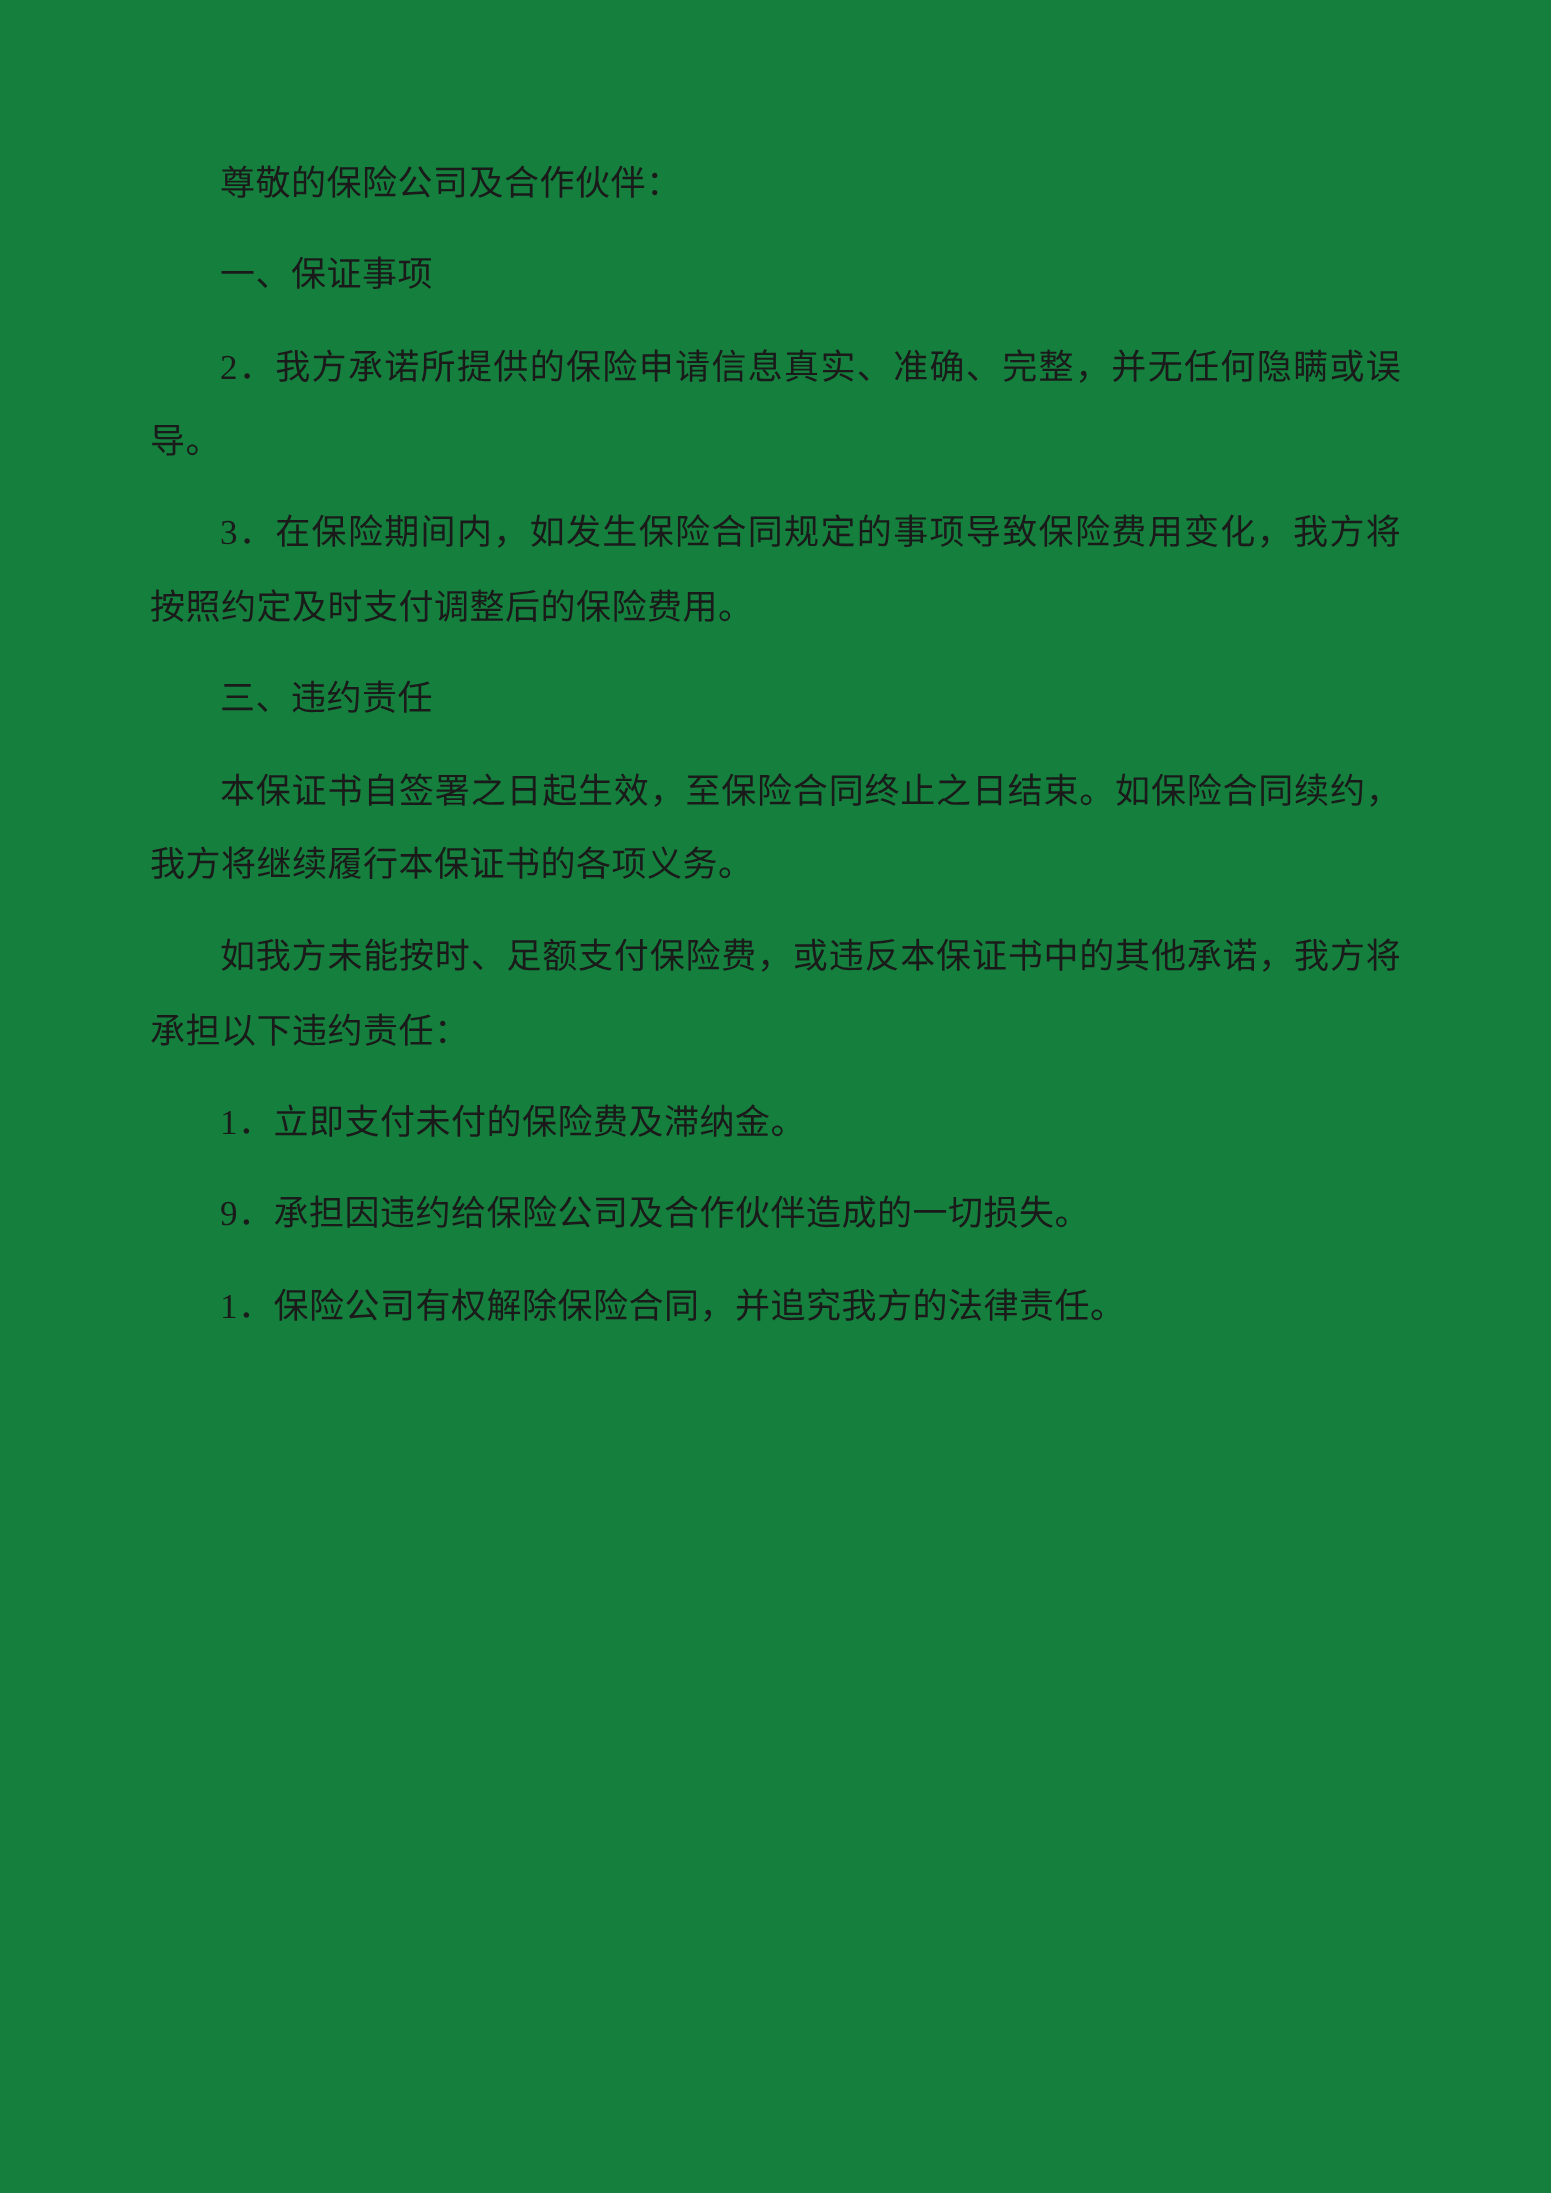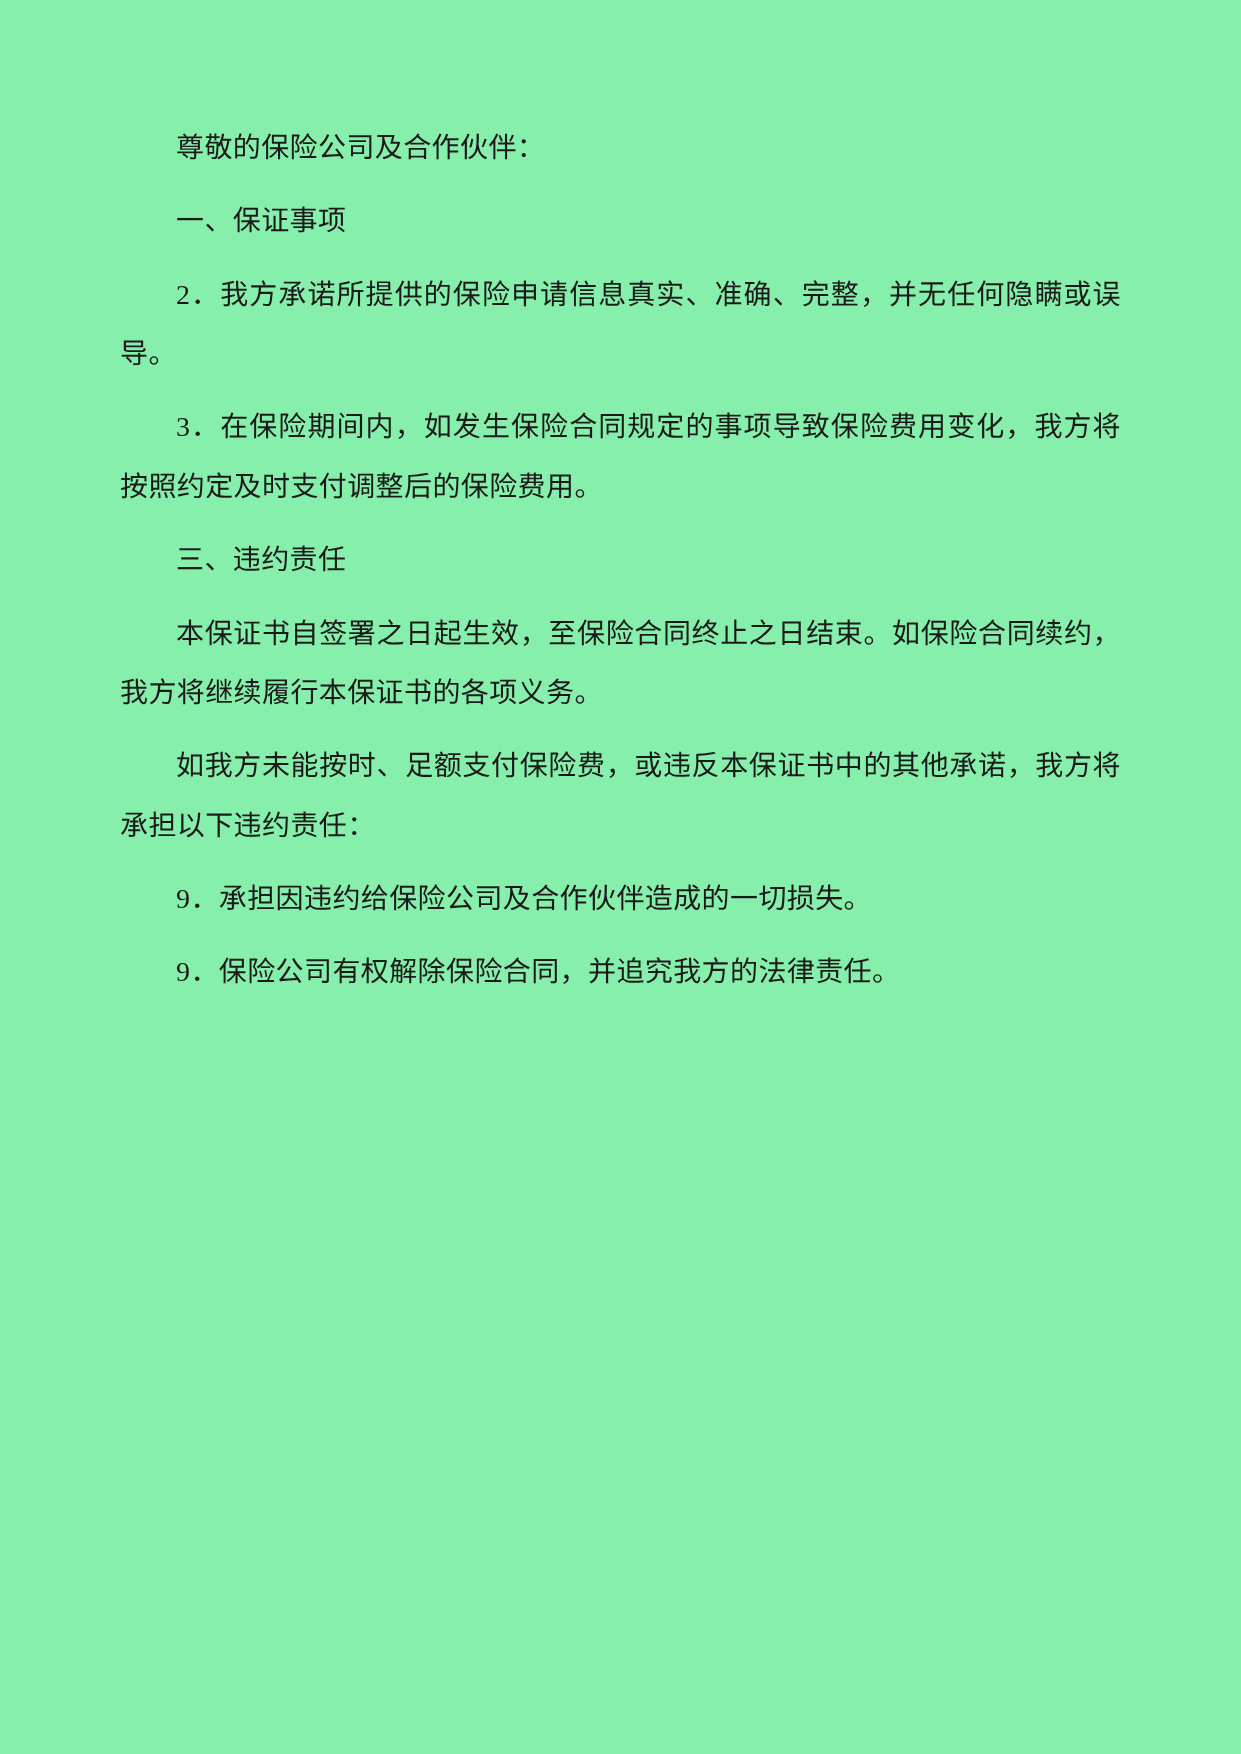--- a/index.html
+++ b/index.html
@@ -3,21 +3,21 @@
 <meta charset="utf-8">
 <style>
   html, body {
     margin: 0;
     padding: 0;
     background: #ffffff;
   }
   .page {
     width: 1241px;
     height: 1754px;
-    background: #86efac;
+    background: #15803d;
     position: relative;
     box-sizing: border-box;
     padding: 118px 120px 60px 120px;
     font-family: "Liberation Serif", "DejaVu Serif", serif;
     color: #1a1a1a;
     overflow: hidden;
   }
   .doc-body {
     font-size: 28px;
     line-height: 2.12;
@@ -45,16 +45,17 @@
 
 <div class="page">
   <div class="doc-body">
     <p class="para salutation">尊敬的保险公司及合作伙伴：</p>
     <p class="para heading">一、保证事项</p>
     <p class="para item">2．我方承诺所提供的保险申请信息真实、准确、完整，并无任何隐瞒或误导。</p>
     <p class="para item">3．在保险期间内，如发生保险合同规定的事项导致保险费用变化，我方将按照约定及时支付调整后的保险费用。</p>
     <p class="para heading">三、违约责任</p>
     <p class="para">本保证书自签署之日起生效，至保险合同终止之日结束。如保险合同续约，我方将继续履行本保证书的各项义务。</p>
     <p class="para">如我方未能按时、足额支付保险费，或违反本保证书中的其他承诺，我方将承担以下违约责任：</p>
+    <p class="para item">1．立即支付未付的保险费及滞纳金。</p>
     <p class="para item">9．承担因违约给保险公司及合作伙伴造成的一切损失。</p>
-    <p class="para item">9．保险公司有权解除保险合同，并追究我方的法律责任。</p>
+    <p class="para item">1．保险公司有权解除保险合同，并追究我方的法律责任。</p>
   </div>
 </div>
 
 </body></html>

